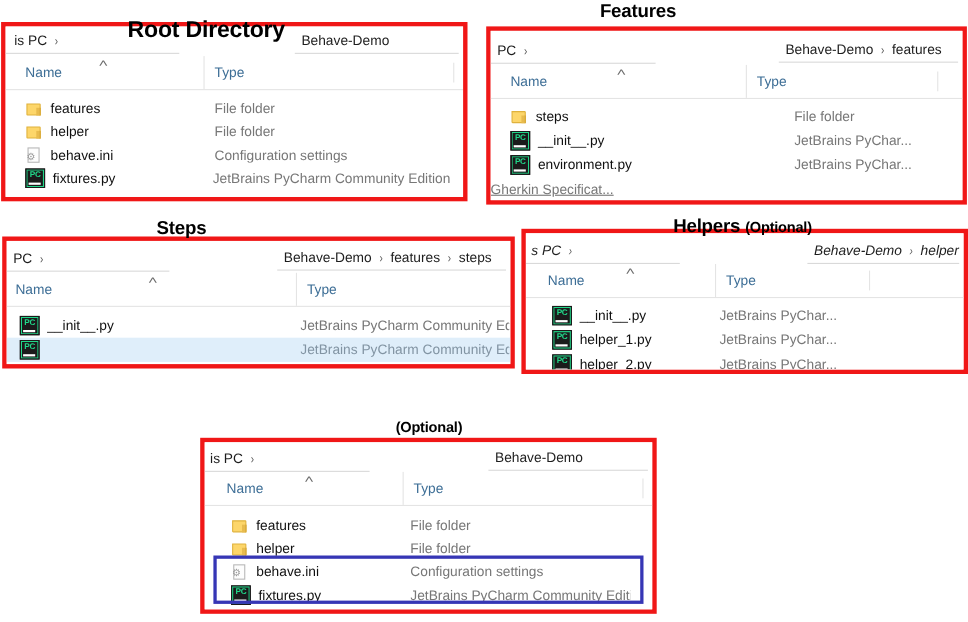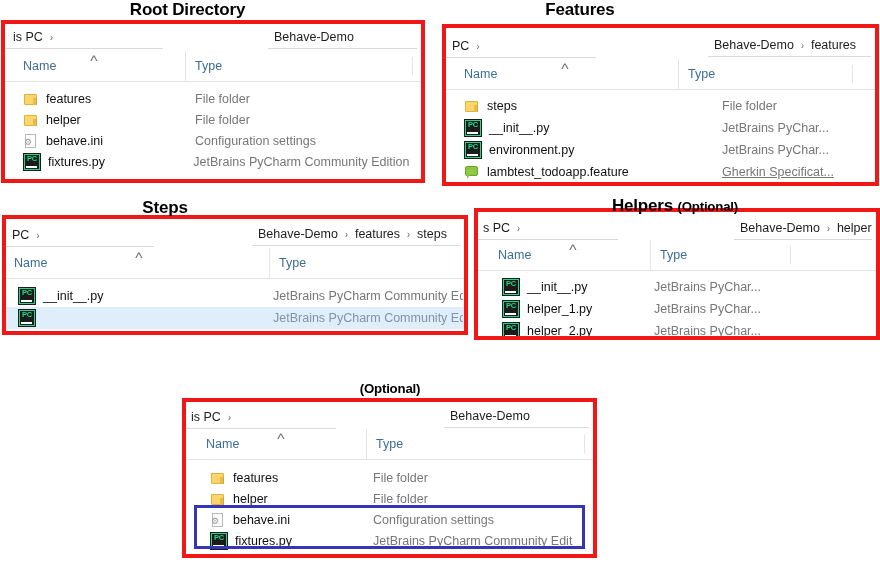--- a/index.html
+++ b/index.html
@@ -162,21 +162,21 @@
     position:absolute;
     border:3px solid #3636b5;
     box-sizing:border-box;
     pointer-events:none;
     z-index:4;
   }
 </style>
 </head>
 <body>
 
-<div class="panel-title" style="left:0px;top:0px;width:375px;font-size:17px;">
+<div class="panel-title" style="left:0px;top:16px;width:375px;font-size:21px;">
   <span>Root Directory</span>
 </div>
 
 <div class="explorer" style="left:1px;top:20px;width:424px;height:163px;">
   <div class="exp-inner">
     <div class="crumbbar">
       <div class="crumb-left" style="width:158px;">
         <span class="crumb-txt">is PC</span>
         <span class="chev">›</span>
       </div>
@@ -290,26 +290,20 @@
           <span class="ico ico-pycharm">
               <span class="pc">PC</span>
               <span class="bar"></span>
             </span>
           <span>environment.py</span>
         </div>
         <div class="cell-type" style="width:150px;padding-left:0px;">JetBrains PyChar...</div>
       </div>
 
       <div class="row" style="height:22px;">
-        <div class="cell-name" style="width:276px;padding-left:18px;">
-          <span class="ico ico-gherkin">
-              <span class="dots">:::</span>
-            </span>
-          <span>lambtest_todoapp.feature</span>
-        </div>
         <div class="cell-type" style="width:150px;padding-left:0px;text-decoration:underline;">Gherkin Specificat...</div>
       </div>
 
     </div>
   </div>
 </div>
 
 <div class="panel-title" style="left:0px;top:198px;width:330px;font-size:17px;">
   <span>Steps</span>
 </div>
@@ -365,21 +359,21 @@
   </div>
 </div>
 
 <div class="panel-title" style="left:470px;top:196px;width:410px;font-size:17px;">
   <span>Helpers</span>
   <span class="sub">(Optional)</span>
 </div>
 
 <div class="explorer" style="left:474px;top:208px;width:406px;height:132px;">
   <div class="exp-inner">
-    <div class="crumbbar" style="height:28px;">
+    <div class="crumbbar" style="height:28px;font-style:italic;">
       <div class="crumb-left" style="width:140px;margin-top:5px;padding-left:5px;">
         <span class="crumb-txt">s PC</span>
         <span class="chev">›</span>
       </div>
       <div class="crumb-right" style="left:256px;right:4px;top:5px;">
         <span class="crumb-txt">Behave-Demo</span>
         <span class="chev">›</span>
         <span class="crumb-txt">helper</span>
       </div>
     </div>

